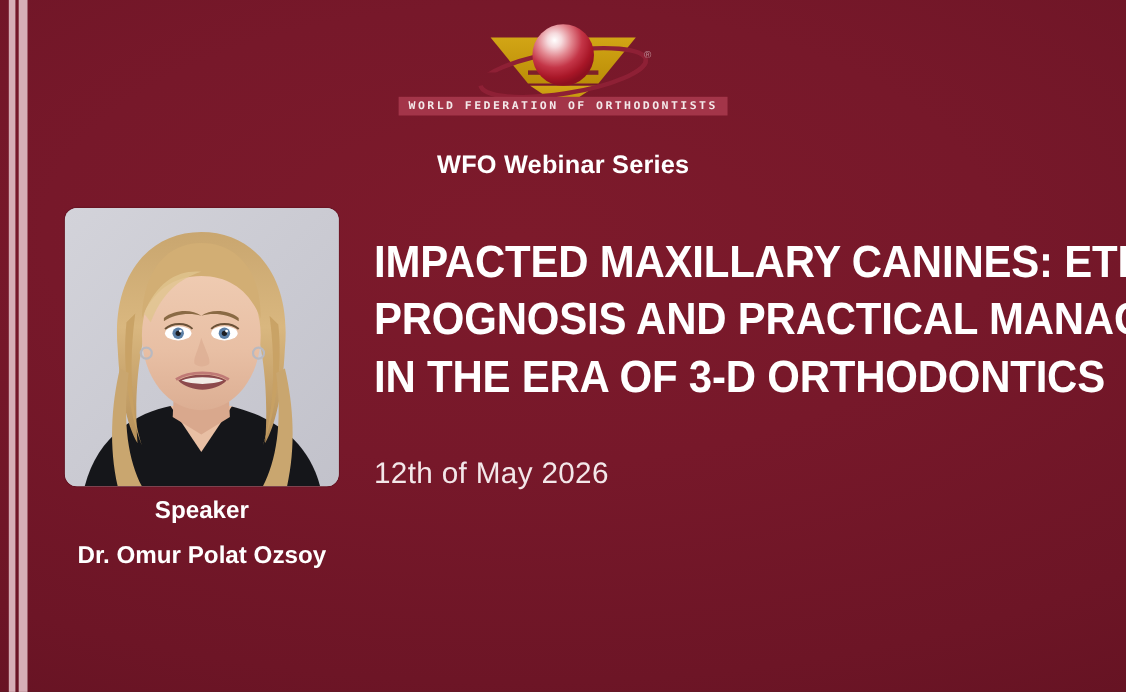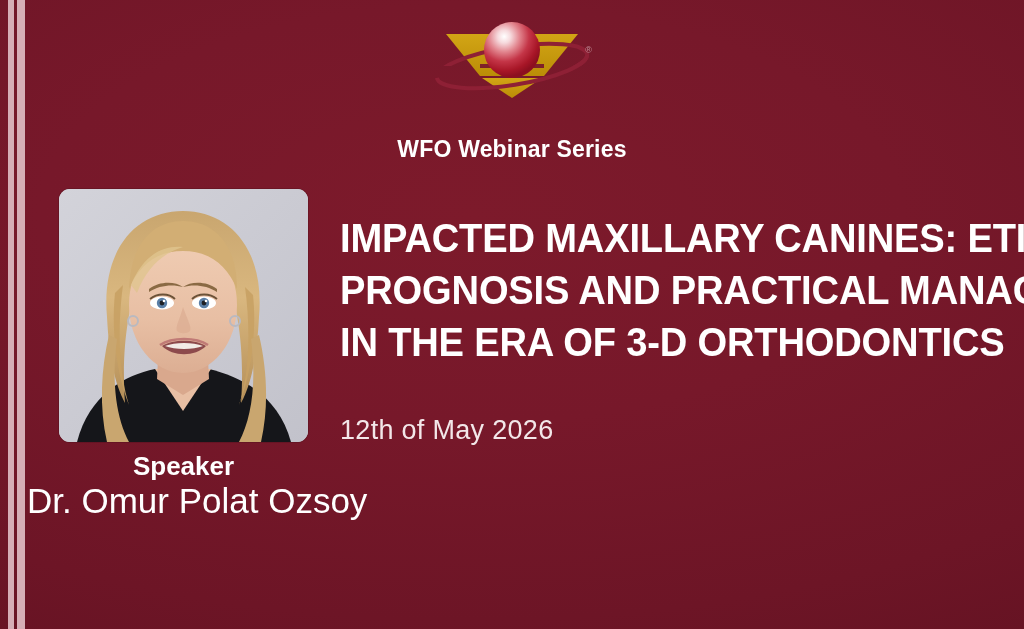--- a/index.html
+++ b/index.html
@@ -108,30 +108,30 @@
   .speaker-block {
     position: absolute;
     left: 59px;
     top: 452px;
     width: 249px;
     text-align: center;
     z-index: 2;
   }
   .speaker-role {
     color: #ffffff;
-    font-size: 26px;
+    font-size: 22px;
     font-weight: bold;
     line-height: 1.1;
     text-align: center;
   }
   .speaker-name {
-    margin-top: 0;
-    color: #ffffff;
-    font-size: 35px;
-    font-weight: normal;
+    margin-top: 16px;
+    color: #ffffff;
+    font-size: 22px;
+    font-weight: bold;
     line-height: 1.15;
     white-space: nowrap;
     margin-left: -32px;
     margin-right: -32px;
   }
 
   
   .title-block {
     position: absolute;
     left: 340px;
@@ -198,20 +198,23 @@
           <ellipse cx="88" cy="46" rx="76" ry="19" fill="none" stroke="#8e2035" stroke-width="4" transform="rotate(-9 88 46)"></ellipse>
         </g>
 
         <circle cx="88" cy="30" r="28" fill="url(#sphereGrad)"></circle>
 
         <g>
           <path d="M 12 46 A 76 19 0 0 0 164 46" fill="none" stroke="#8e2035" stroke-width="4" transform="rotate(-9 88 46)"></path>
         </g>
       </svg>
       <span class="logo-reg">®</span>
+      <div class="logo-banner">
+        <span class="logo-banner-text">WORLD FEDERATION OF ORTHODONTISTS</span>
+      </div>
     </div>
   </div>
 
   <div class="series-label">WFO Webinar Series</div>
 
   <div class="portrait">
     <svg viewBox="0 0 249 253" preserveAspectRatio="xMidYMid slice" aria-hidden="true">
       <defs>
         <linearGradient id="bgPhoto" x1="0" y1="0" x2="1" y2="1">
           <stop offset="0%" stop-color="#d3d3da"></stop>

